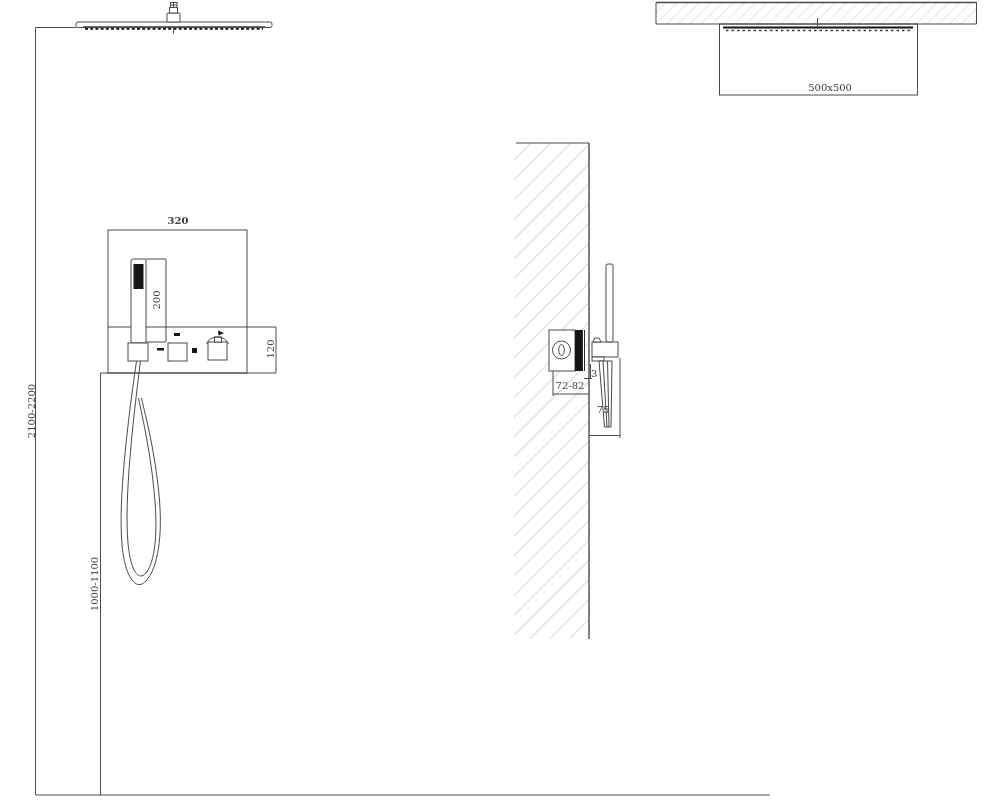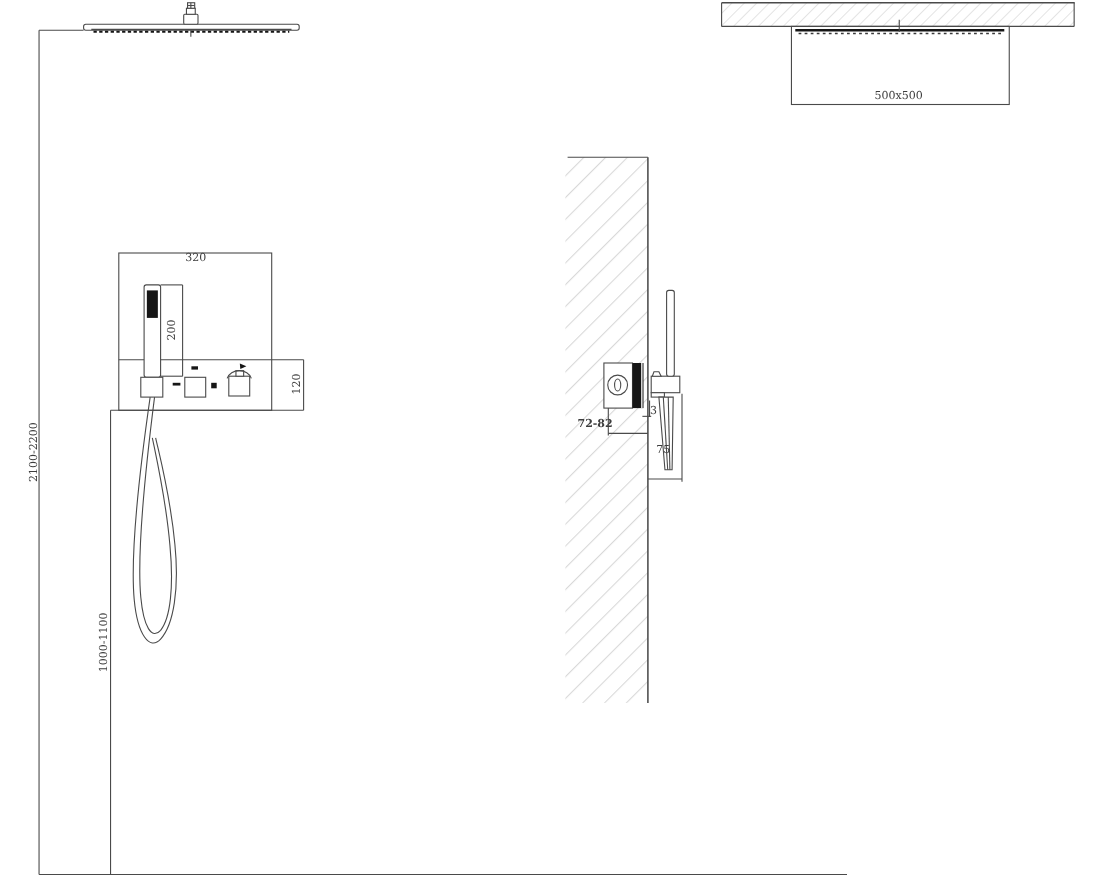--- a/index.html
+++ b/index.html
@@ -134,31 +134,31 @@
         <line class="ln" x1="590.5" y1="364" x2="590.5" y2="379"></line>
         <line class="ln" x1="584" y1="378.5" x2="592" y2="378.5"></line>
         <line class="ln" x1="553" y1="371" x2="553" y2="396"></line>
         <line class="ln" x1="553" y1="394" x2="589" y2="394"></line>
         <line class="ln" x1="620" y1="358" x2="620" y2="438"></line>
         <line class="ln" x1="589" y1="435.5" x2="620" y2="435.5"></line>
       </g>
     </g>
   </svg>
 
-  <div class="dim-label" style="left:158px;top:229px;width:40px;">320</div>
+  <div class="dim-label" style="left:158px;top:215px;width:40px;font-weight:bold;">320</div>
 
   <div class="dim-label rot" style="left:137px;top:294px;width:40px;">200</div>
 
   <div class="dim-label rot" style="left:251px;top:343px;width:40px;">120</div>
 
   <div class="dim-label rot" style="left:0px;top:405px;width:64px;">2100-2200</div>
 
   <div class="dim-label rot" style="left:63px;top:578px;width:64px;">1000-1100</div>
 
-  <div class="dim-label" style="left:782px;top:82px;width:70px;">500x500</div>
+  <div class="dim-label" style="left:782px;top:82px;width:70px;text-align:right;">500x500</div>
 
-  <div class="dim-label" style="left:516px;top:380px;width:50px;font-weight:bold;">72-82</div>
+  <div class="dim-label" style="left:545px;top:380px;width:50px;">72-82</div>
 
   <div class="dim-label" style="left:591px;top:368px;width:12px;text-align:left;">3</div>
 
   <div class="dim-label" style="left:588px;top:404px;width:30px;">75</div>
 
 </div>
 
 </body></html>

